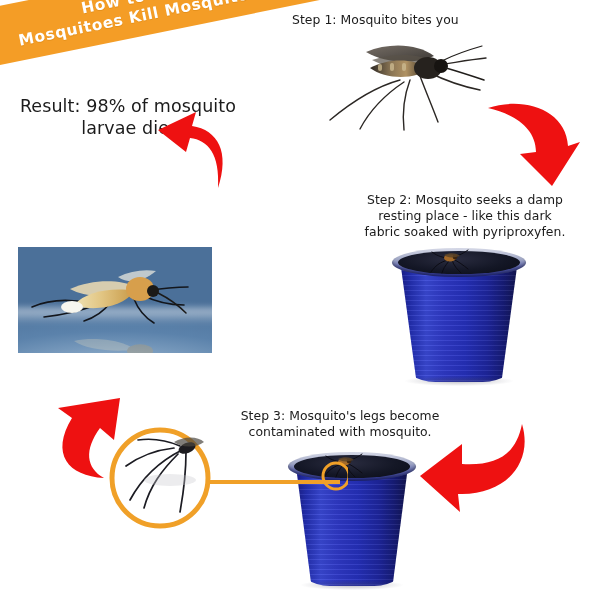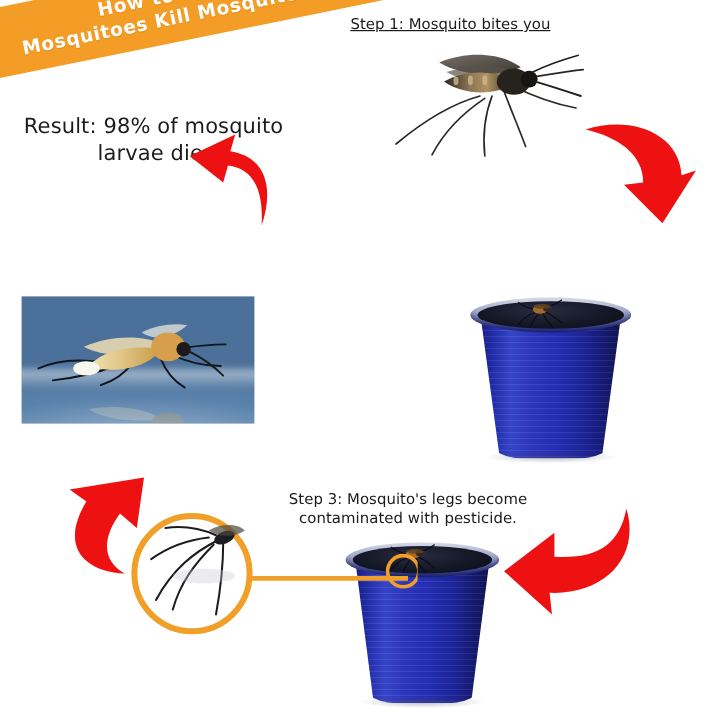--- a/index.html
+++ b/index.html
@@ -54,21 +54,21 @@
     font-size:17.5px;
     line-height:1.24;
     letter-spacing:.1px;
   }
   .cap.step{
     font-size:12.4px;
     letter-spacing:.05px;
   }
 
   #cap-result{ left:8px;  top:96px;  width:240px; }
-  #cap-step1 { left:292px;top:12px;  width:250px; text-align:left;text-decoration:underline; }
+  #cap-step1 { left:292px;top:12px;  width:250px; text-align:left; }
   #cap-step2 { left:340px;top:192px; width:250px; }
   #cap-step3 { left:222px;top:408px; width:236px; }
   #cap-step4 { left:2px;  top:192px; width:256px; }
 
   
   .photo{position:absolute;overflow:hidden;}
 
   
   #photo-mosquito-bite{ left:308px; top:28px; width:190px; height:104px; background:#ffffff; }
 
@@ -199,20 +199,23 @@
     </svg>
   </div>
 
   <div class="arrow" id="arrow-1-to-2">
     <svg viewBox="0 0 104 104" width="104" height="104">
       <path d="M4 20 C 40 8, 82 22, 84 58 L 96 54 L 68 98 L 36 66 L 52 64
                C 52 40, 30 26, 4 20 Z" fill="#ee1111"></path>
     </svg>
   </div>
 
+  <div class="cap step" id="cap-step2">Step 2: Mosquito seeks a damp
+resting place - like this dark
+fabric soaked with pyriproxyfen.</div>
 
   <div class="cup" id="cup-step2">
     <div class="body"></div>
     <div class="rim"></div>
     <div class="fabric"></div>
     <div class="shadow"></div>
     <div class="bug">
       <svg viewBox="0 0 40 26" width="40" height="26">
         <g stroke="#0c0c14" stroke-width="1" fill="none" stroke-linecap="round">
           <path d="M18 12 C 10 14, 5 18, 1 24"></path>
@@ -268,21 +271,21 @@
     </svg>
   </div>
 
   <div class="arrow" id="arrow-4-to-result">
     <svg viewBox="0 0 96 80" width="96" height="80">
       <path d="M6 20 L 44 2 L 40 16 C 66 20, 78 42, 66 78 C 68 44, 56 30, 38 28 L 34 42 Z" fill="#ee1111"></path>
     </svg>
   </div>
 
   <div class="cap step" id="cap-step3">Step 3:  Mosquito's legs become
-contaminated with pesticide.</div>
+contaminated with mosquito.</div>
 
   <div class="cup" id="cup-step3">
     <div class="body"></div>
     <div class="rim"></div>
     <div class="fabric"></div>
     <div class="shadow"></div>
     <div class="bug">
       <svg viewBox="0 0 40 26" width="40" height="26">
         <g stroke="#0c0c14" stroke-width="1" fill="none" stroke-linecap="round">
           <path d="M18 12 C 10 14, 5 18, 1 24"></path>

